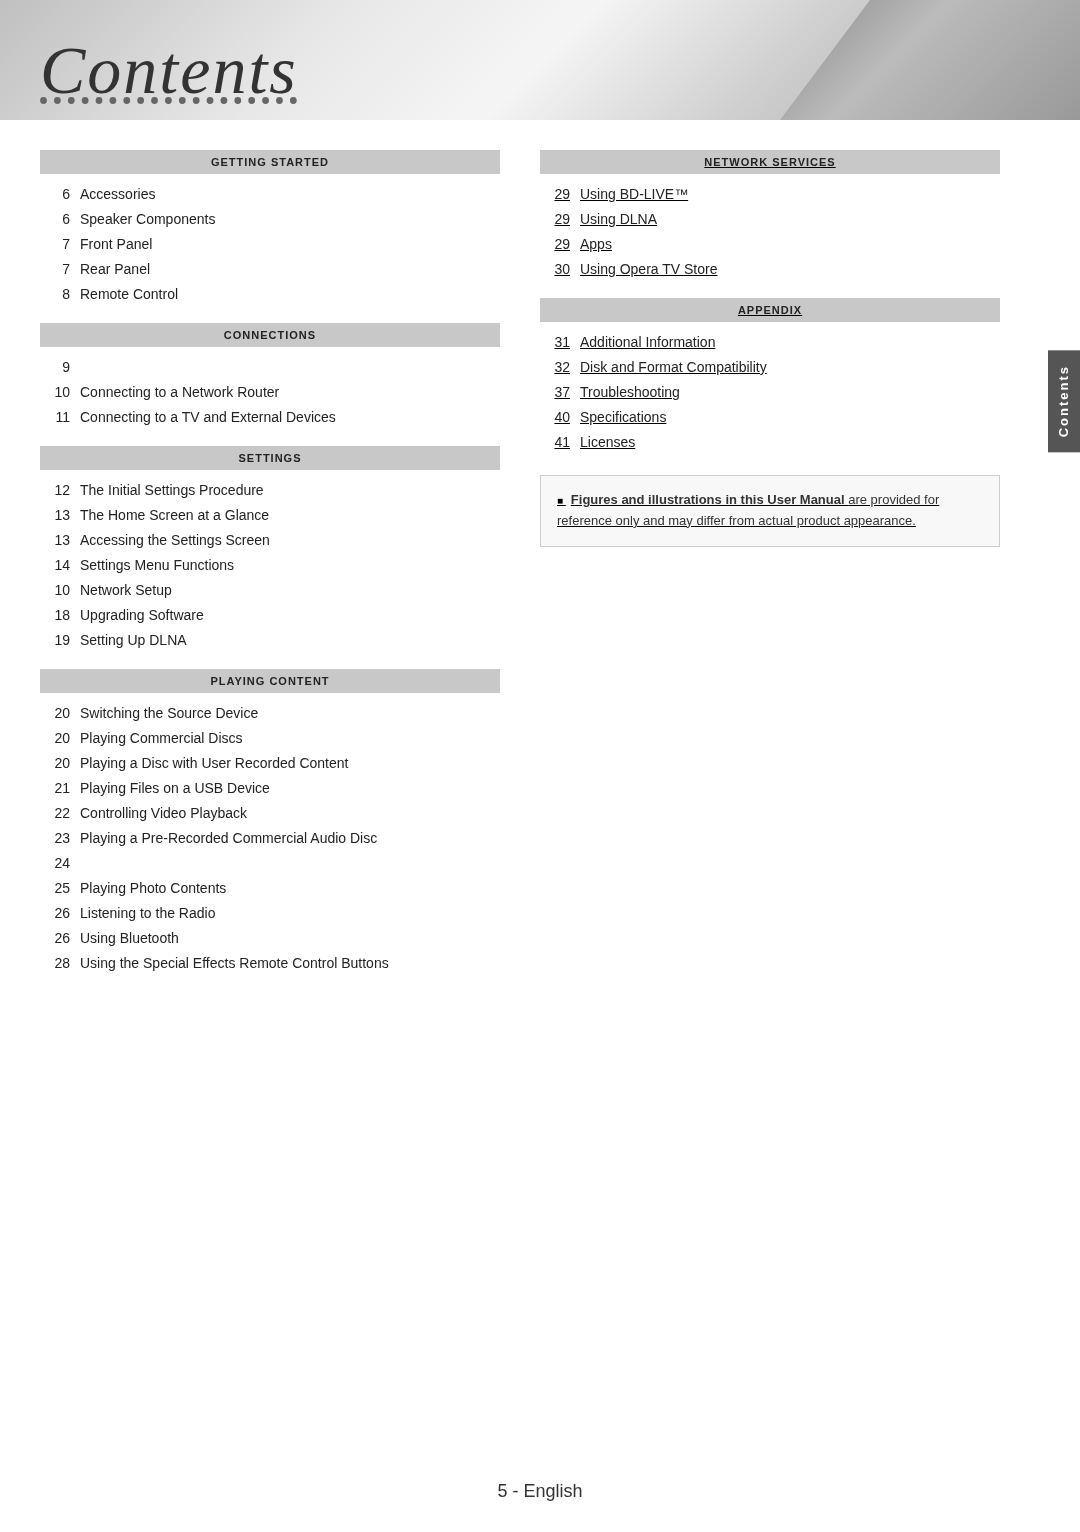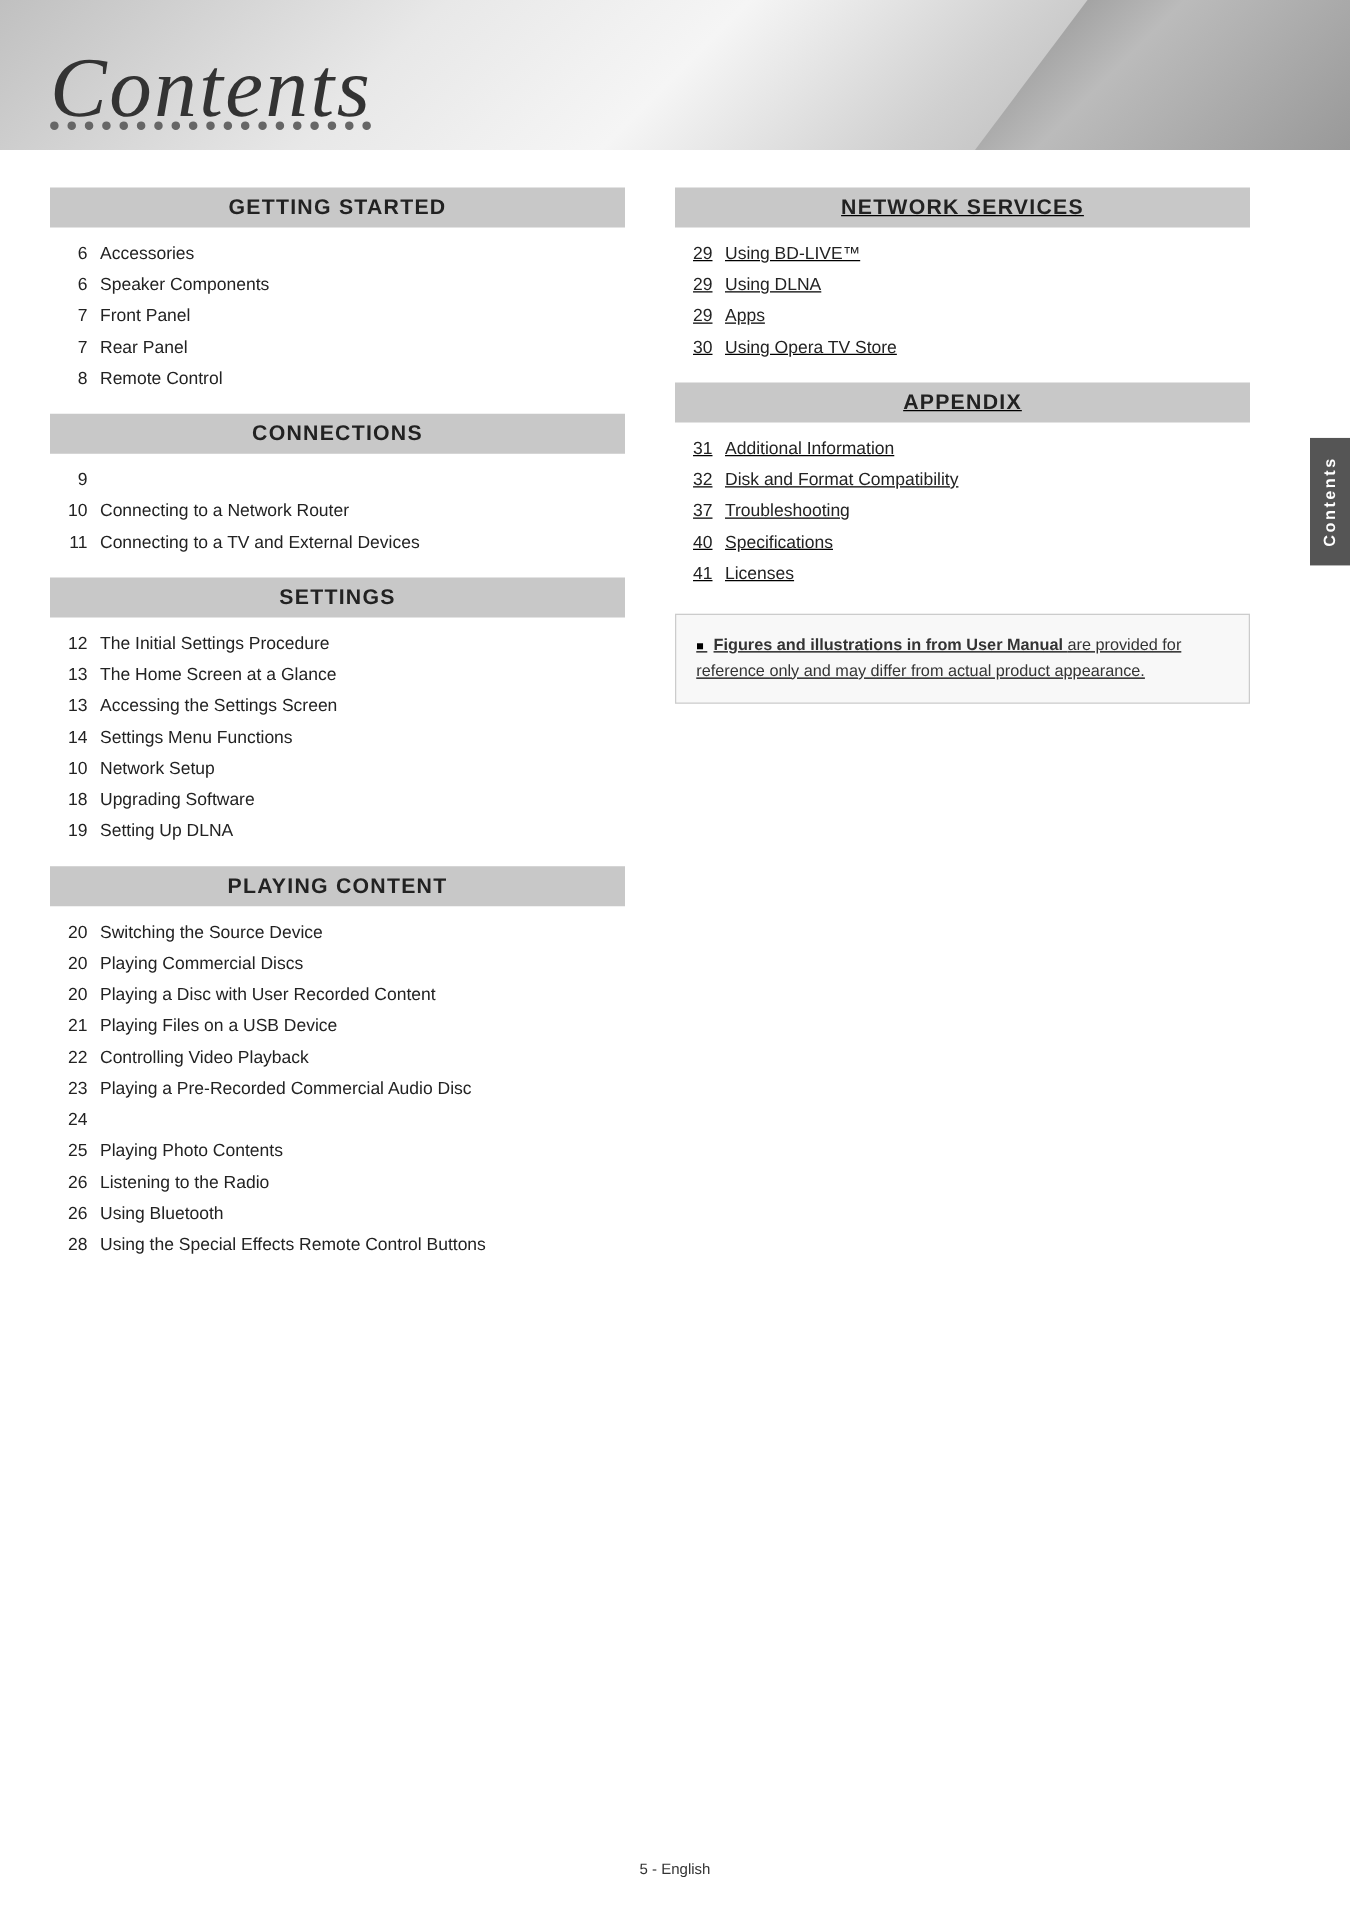--- a/index.html
+++ b/index.html
@@ -79,21 +79,21 @@
       flex: 1;
       max-width: 460px;
       text-decoration: underline;
     }
 
     
     .section-header {
       background: #c8c8c8;
       text-align: center;
       padding: 6px 10px;
-      font-size: 17px;
+      font-size: 11px;
       font-weight: bold;
       letter-spacing: 1px;
       color: #222;
       margin-bottom: 8px;
       margin-top: 16px;
     }
 
     .section-header:first-child {
       margin-top: 0;
     }
@@ -138,21 +138,21 @@
       font-size: 10px;
     }
 
     
     .footer {
       position: absolute;
       bottom: 30px;
       left: 0;
       right: 0;
       text-align: center;
-      font-size: 12px;
+      font-size: 18px;
       color: #333;
     }
 
     .toc-section {
       margin-bottom: 4px;
     }
   </style>
 </head>
 <body>
 
@@ -318,21 +318,21 @@
         <div class="toc-entry">
           <span class="toc-number">40</span>
           <span class="toc-text">Specifications</span>
         </div>
         <div class="toc-entry">
           <span class="toc-number">41</span>
           <span class="toc-text">Licenses</span>
         </div>
       </div>
       <div class="note-box">
-        <p><span class="note-bullet">■ </span><strong>Figures and illustrations in from User Manual </strong>are provided for reference only and may differ from actual product appearance.</p>
+        <p><span class="note-bullet">■ </span><strong>Figures and illustrations in this User Manual </strong>are provided for reference only and may differ from actual product appearance.</p>
       </div>
     </div>
 
 </div>
 
 <div class="footer">
   <span>5 - English</span>
 </div>
 
 </body></html>

